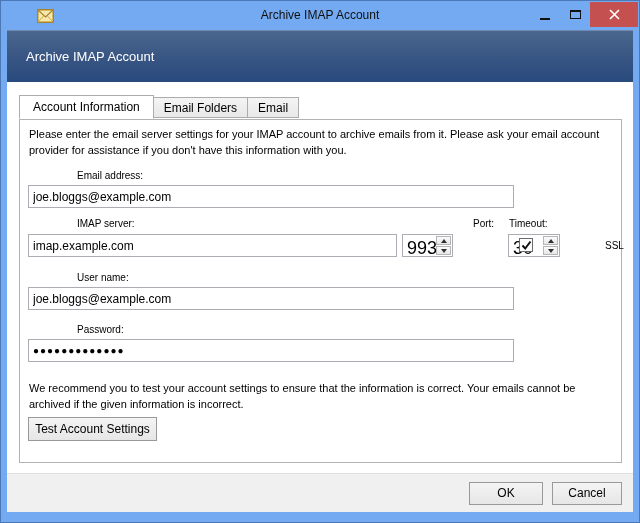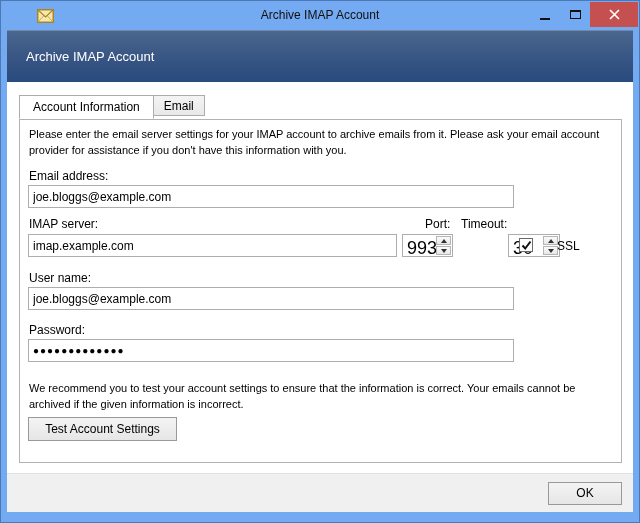--- a/index.html
+++ b/index.html
@@ -38,21 +38,21 @@
   .banner {
     height:52px; flex:0 0 52px;
     background:linear-gradient(180deg,#4a678f 0%, #3b5885 45%, #284a7d 100%);
     border-top:1px solid #7289ad;
     color:#ffffff; font-size:13px;
     display:flex; align-items:center; padding-left:19px;
   }
   .bodyarea { flex:1 1 auto; position:relative; background:#ffffff; }
 
   
-  .tabs { position:absolute; left:12px; top:13px; display:flex; z-index:3; }
+  .tabs { position:absolute; left:12px; top:13px; display:flex; align-items:flex-end; z-index:3; }
   .tab {
     font-size:12px; color:#000;
     height:21px; line-height:20px; padding:0 10px;
     background:linear-gradient(#f4f4f4,#e8e8e8);
     border:1px solid #acacac;
     margin-left:-1px;
     cursor:default;
   }
   .tab.active {
     background:#ffffff;
@@ -60,21 +60,21 @@
     border-bottom:1px solid #ffffff;
     margin-left:0; margin-bottom:-1px;
     z-index:4; position:relative;
   }
 
   .tabpage {
     position:absolute; left:12px; top:37px; width:603px; height:344px;
     border:1px solid #b2b2b2; background:#fff; z-index:2;
   }
 
-  .lbl { position:absolute; font-size:12px; color:#000; line-height:14px; white-space:nowrap; }
+  .lbl { position:absolute; font-size:10px; color:#000; line-height:14px; white-space:nowrap;margin-left:48px; }
   .para { position:absolute; font-size:11px; color:#000; line-height:16px; }
 
   .field {
     position:absolute; height:23px;
     border:1px solid #abadb3; background:#fff;
     font-family:"Liberation Sans",sans-serif; font-size:12px; color:#000;
     padding:0 2px 0 4px; outline:none;
   }
   .pwd { font-size:10px; letter-spacing:1px; font-weight:bold; }
 
@@ -155,20 +155,21 @@
   <div class="dialog">
 
     <div class="banner">
       <span>Archive IMAP Account</span>
     </div>
 
     <div class="bodyarea">
 
       <div class="tabs">
         <div class="tab active">Account Information</div>
+        <div class="tab">Email Folders</div>
         <div class="tab">Email</div>
       </div>
 
       <div class="tabpage">
 
         <div class="para" style="left:9px; top:6px; width:586px;">Please enter the email server settings for your IMAP account to archive emails from it. Please ask your email account provider for assistance if you don't have this information with you.</div>
 
         <div class="lbl" style="left:9px; top:49px;">Email address:</div>
         <input class="field" style="left: 8px; top: 65px; width: 486px;" value="joe.bloggs@example.com">
 
@@ -210,22 +211,23 @@
         <div class="lbl" style="left:537px; top:119px;">SSL</div>
 
         <div class="lbl" style="left:9px; top:151px;">User name:</div>
         <input class="field" style="left: 8px; top: 167px; width: 486px;" value="joe.bloggs@example.com">
 
         <div class="lbl" style="left:9px; top:203px;">Password:</div>
         <input class="field pwd" style="left: 8px; top: 219px; width: 486px;" value="●●●●●●●●●●●●●">
 
         <div class="para" style="left:9px; top:260px; width:578px;">We recommend you to test your account settings to ensure that the information is correct. Your emails cannot be archived if the given information is incorrect.</div>
 
-        <button class="push-btn" style="left:8px; top:297px; width:149px; height:24px;">Test Account Settings</button>
+        <button class="push-btn" style="left:8px; top:297px; width:129px; height:24px;">Test Account Settings</button>
       </div>
     </div>
 
     <div class="footer">
       <button class="footer-btn btn-ok">OK</button>
+      <button class="footer-btn btn-cancel">Cancel</button>
     </div>
 
   </div>
 </div>
 
 </body></html>

